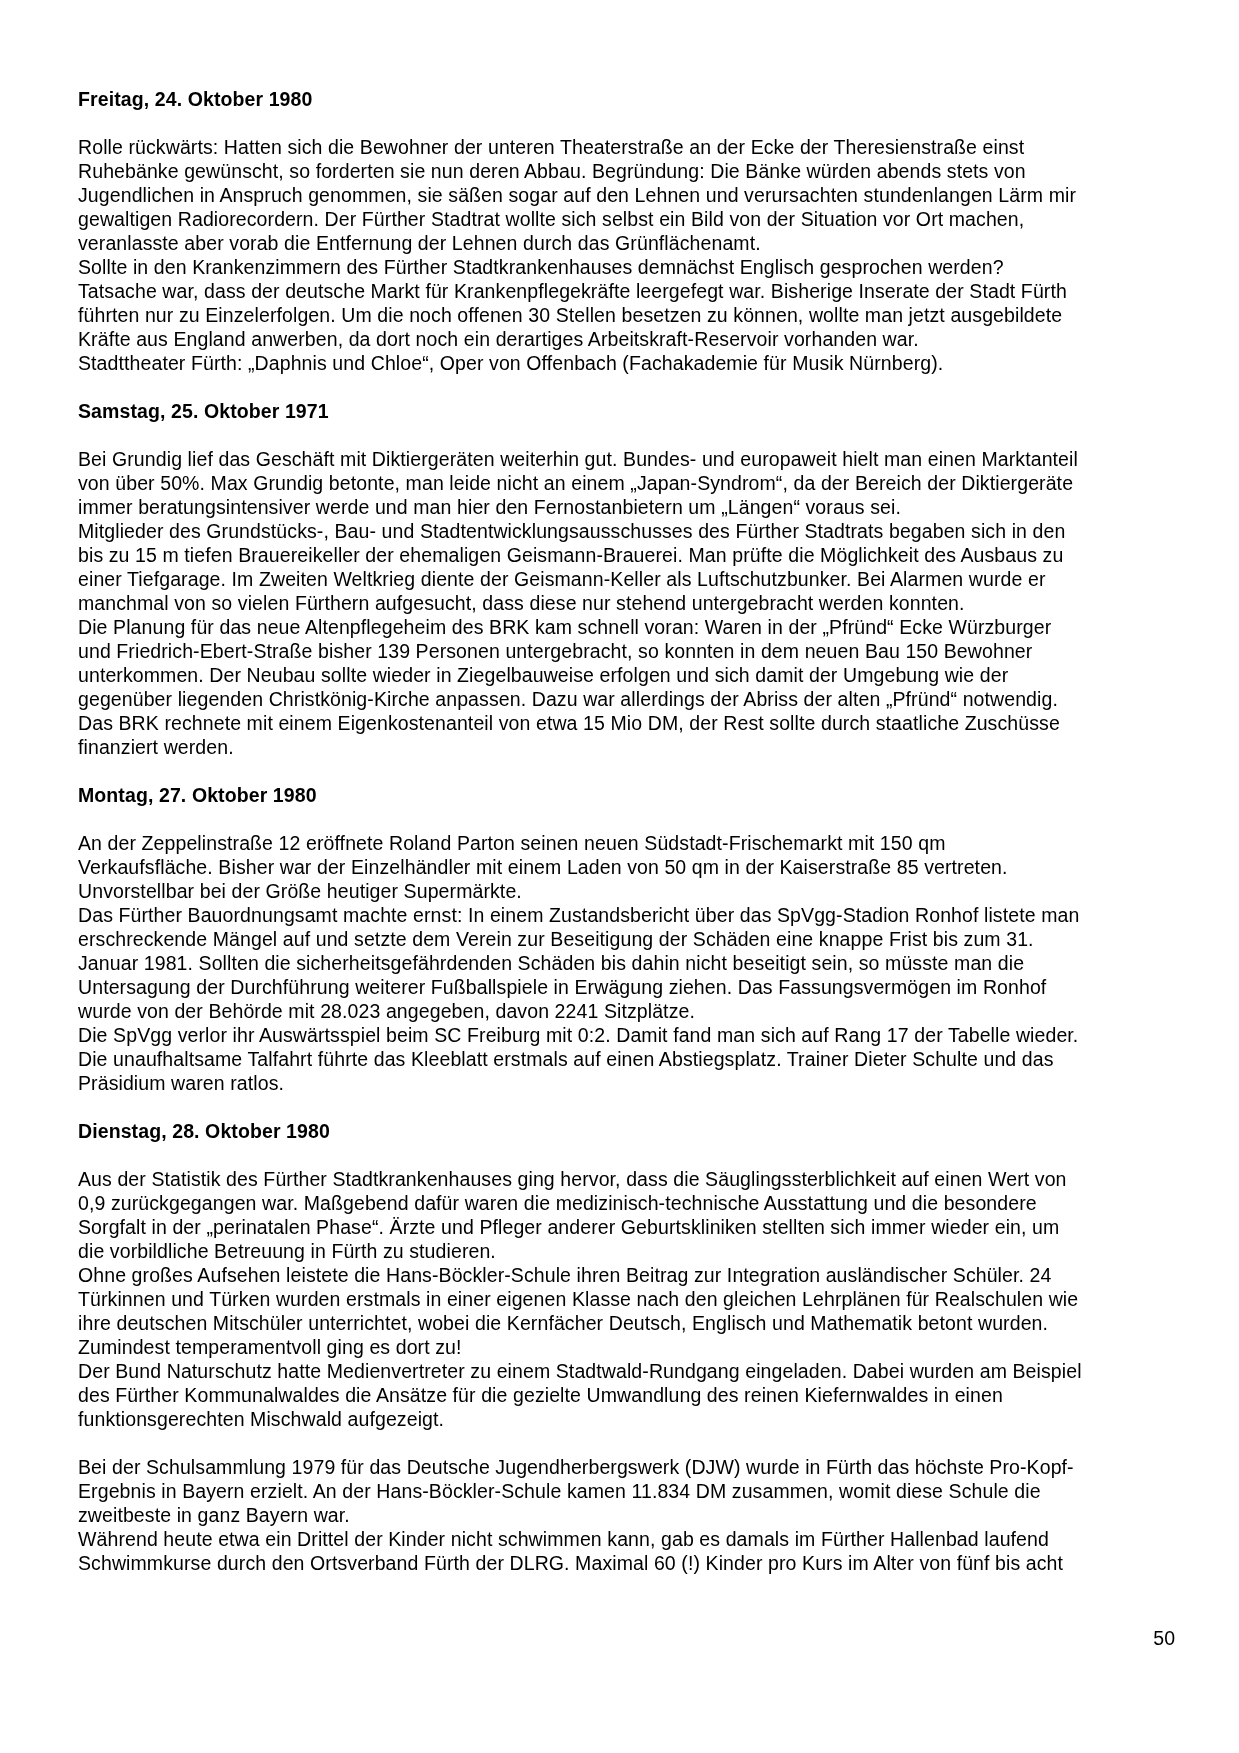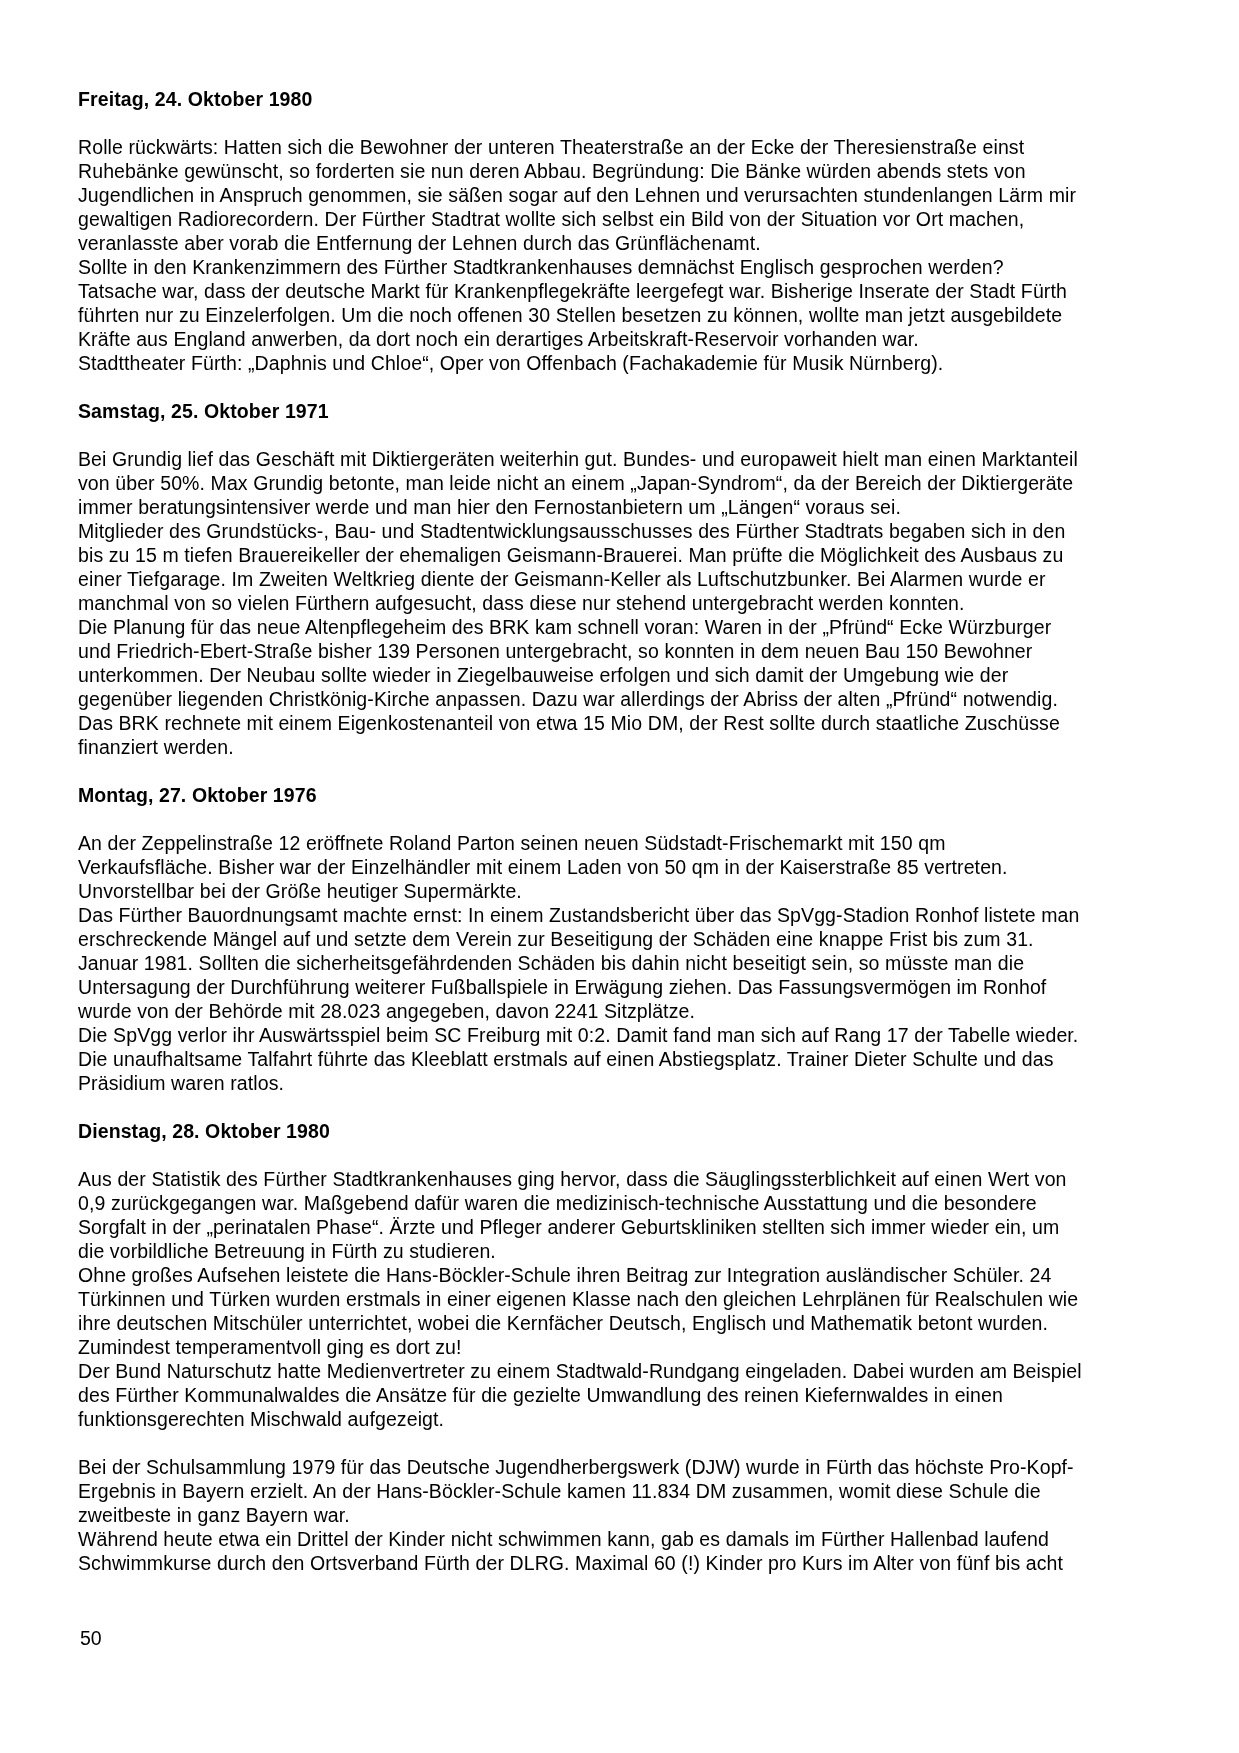--- a/index.html
+++ b/index.html
@@ -32,21 +32,21 @@
   .body {
     white-space: pre;        
     line-height: 24px;
     letter-spacing: 0.1px;
   }
   .footer {
     position: absolute;
     left: 80px;
     top: 1626px;
     width: 1095px;
-    text-align: left;
+    text-align: right;
     line-height: 24px;
   }
 </style>
 </head>
 <body>
 
 <div class="page">
   <main class="content">
 
     <section class="entry">
@@ -74,21 +74,21 @@
 manchmal von so vielen Fürthern aufgesucht, dass diese nur stehend untergebracht werden konnten.
 Die Planung für das neue Altenpflegeheim des BRK kam schnell voran: Waren in der „Pfründ“ Ecke Würzburger
 und Friedrich-Ebert-Straße bisher 139 Personen untergebracht, so konnten in dem neuen Bau 150 Bewohner
 unterkommen. Der Neubau sollte wieder in Ziegelbauweise erfolgen und sich damit der Umgebung wie der
 gegenüber liegenden Christkönig-Kirche anpassen. Dazu war allerdings der Abriss der alten „Pfründ“ notwendig.
 Das BRK rechnete mit einem Eigenkostenanteil von etwa 15 Mio DM, der Rest sollte durch staatliche Zuschüsse
 finanziert werden.</div>
     </section>
 
     <section class="entry">
-      <h2 class="heading">Montag, 27. Oktober 1976</h2>
+      <h2 class="heading">Montag, 27. Oktober 1980</h2>
       <div class="body">An der Zeppelinstraße 12 eröffnete Roland Parton seinen neuen Südstadt-Frischemarkt mit 150 qm
 Verkaufsfläche. Bisher war der Einzelhändler mit einem Laden von 50 qm in der Kaiserstraße 85 vertreten.
 Unvorstellbar bei der Größe heutiger Supermärkte.
 Das Fürther Bauordnungsamt machte ernst: In einem Zustandsbericht über das SpVgg-Stadion Ronhof listete man
 erschreckende Mängel auf und setzte dem Verein zur Beseitigung der Schäden eine knappe Frist bis zum 31.
 Januar 1981. Sollten die sicherheitsgefährdenden Schäden bis dahin nicht beseitigt sein, so müsste man die
 Untersagung der Durchführung weiterer Fußballspiele in Erwägung ziehen. Das Fassungsvermögen im Ronhof
 wurde von der Behörde mit 28.023 angegeben, davon 2241 Sitzplätze.
 Die SpVgg verlor ihr Auswärtsspiel beim SC Freiburg mit 0:2. Damit fand man sich auf Rang 17 der Tabelle wieder.
 Die unaufhaltsame Talfahrt führte das Kleeblatt erstmals auf einen Abstiegsplatz. Trainer Dieter Schulte und das

